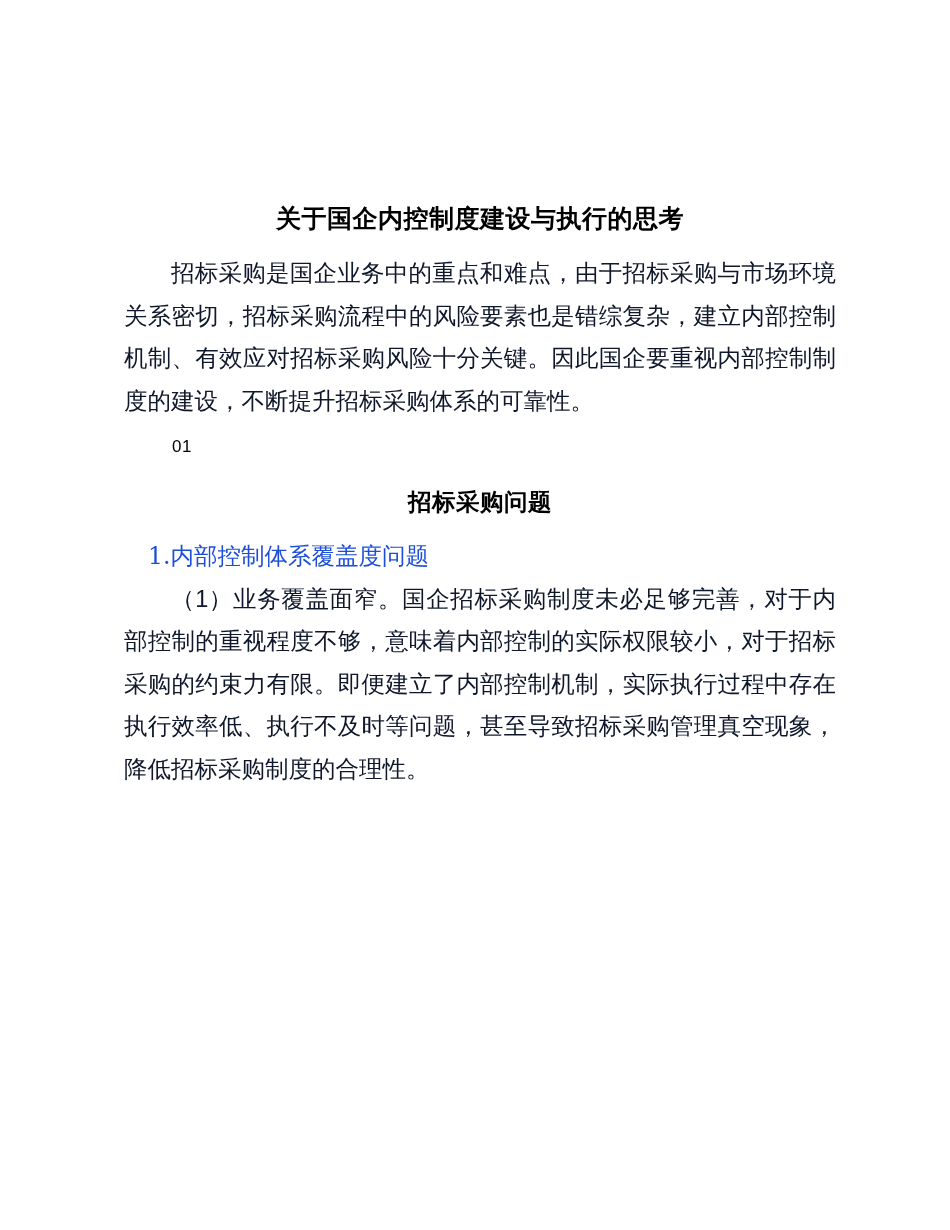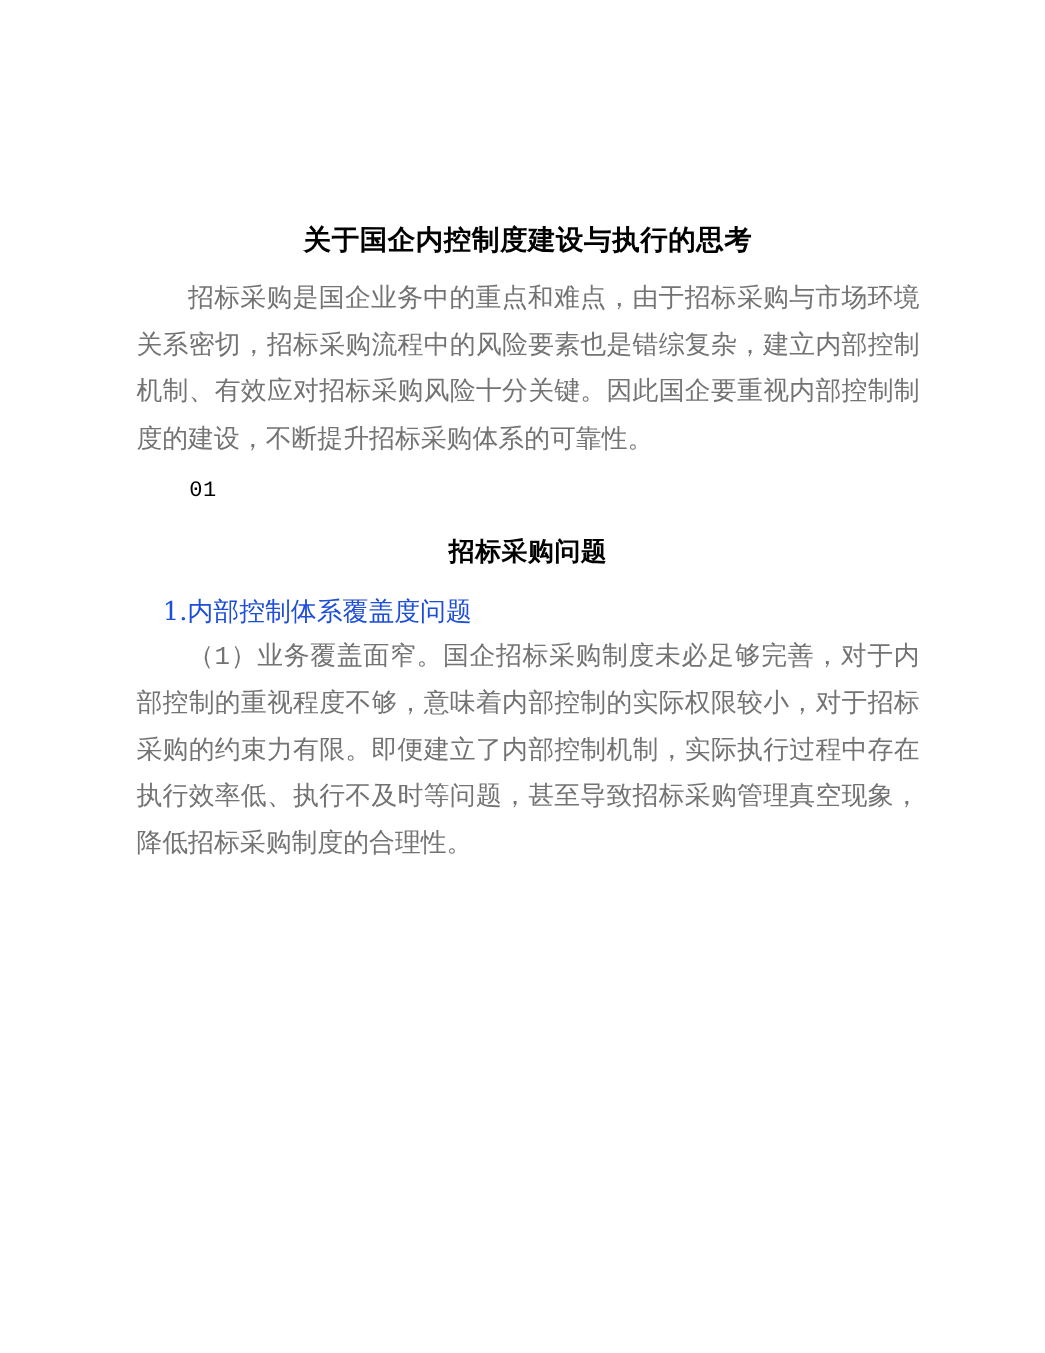--- a/index.html
+++ b/index.html
@@ -40,38 +40,38 @@
     font-size: 25px;
     line-height: 42px;
     text-align: center;
     letter-spacing: 0.5px;
     margin: 0 0 12px 0;
     white-space: nowrap;
   }
 
   
   .body-par {
-    font-family: Liberation Mono, monospace;
+    font-family: Liberation Sans, sans-serif;
     font-size: 23.5px;
     line-height: 42.5px;
     text-align: justify;
     text-align-last: left;
     text-justify: inter-character;
     margin: 0;
     letter-spacing: 0px;
-    color: #737373;
+    color: #0f172a;
   }
   .body-par.indent2 {
     text-indent: 47px;
   }
 
   
   .section-number {
-    font-family: Liberation Mono, monospace;
-    font-size: 20px;
+    font-family: Liberation Sans, sans-serif;
+    font-size: 17px;
     line-height: 42.5px;
     margin: 0;
     padding-left: 48px;
     letter-spacing: 0.5px;
   }
 
   
   .section-heading {
     font-family: "Liberation Serif", "DejaVu Serif", serif;
     font-weight: bold;

